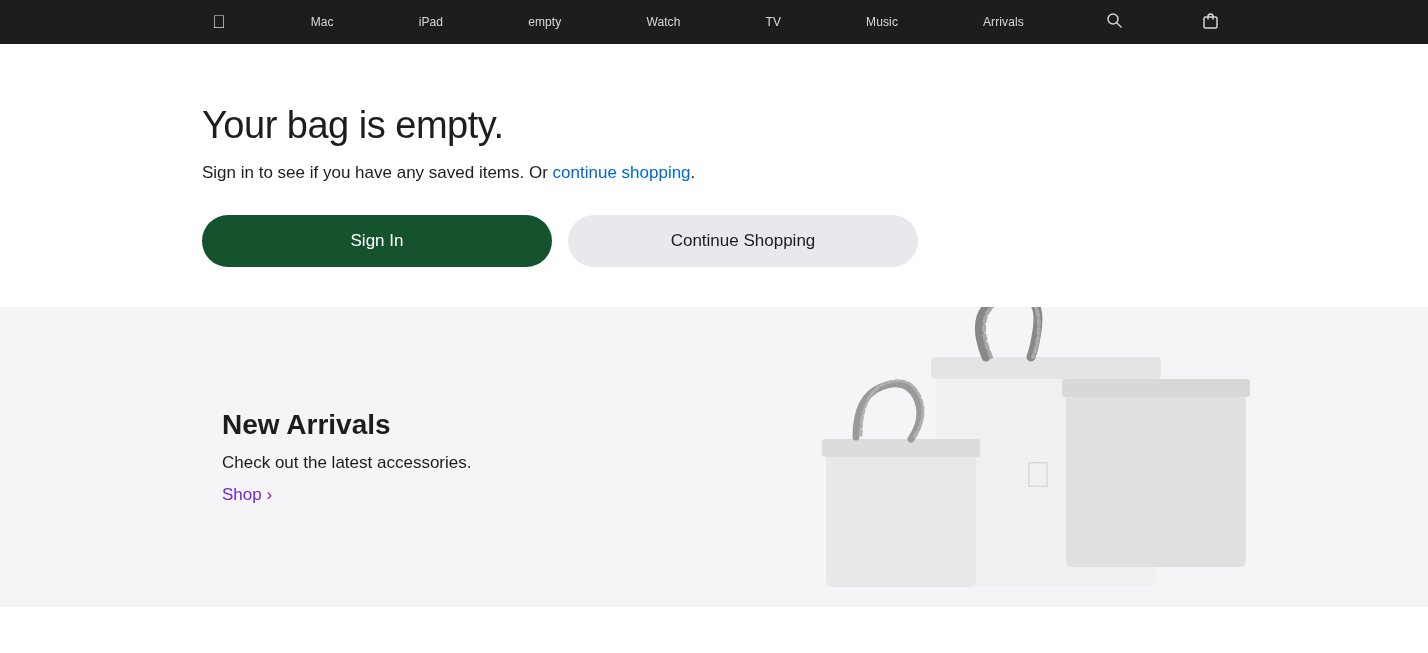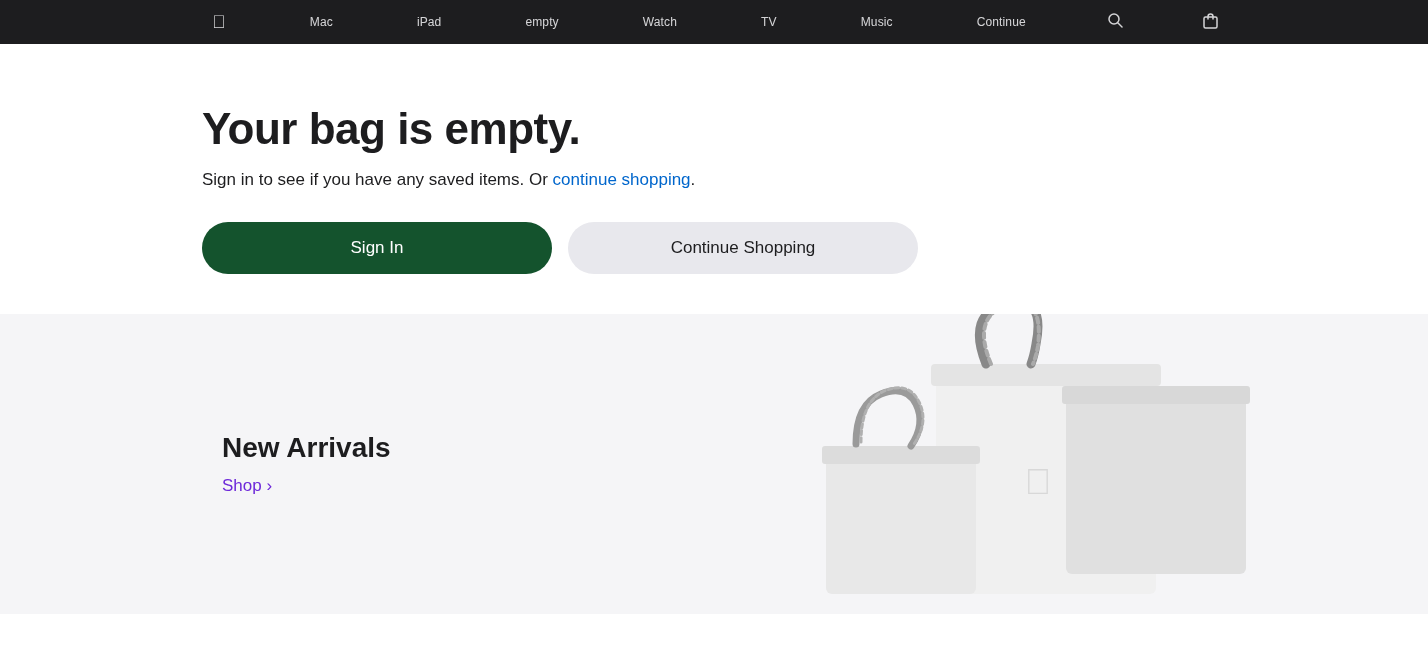--- a/index.html
+++ b/index.html
@@ -71,22 +71,22 @@
     }
 
     
     .main-content {
       padding: 60px 0 40px 0;
       max-width: 1024px;
       margin: 0 auto;
     }
 
     .bag-title {
-      font-size: 44px;
-      font-weight: 700;
+      font-size: 38px;
+      font-weight: 400;
       color: #1d1d1f;
       margin-bottom: 16px;
       letter-spacing: -0.5px;
     }
 
     .bag-subtitle {
       font-size: 17px;
       color: #1d1d1f;
       margin-bottom: 32px;
       font-weight: 400;
@@ -203,21 +203,21 @@
   <nav>
     <div class="nav-inner">
       <div class="nav-items">
         <span class="nav-item apple-logo"></span>
         <span class="nav-item">Mac</span>
         <span class="nav-item">iPad</span>
         <span class="nav-item">empty</span>
         <span class="nav-item">Watch</span>
         <span class="nav-item">TV</span>
         <span class="nav-item">Music</span>
-        <span class="nav-item">Continue</span>
+        <span class="nav-item">Arrivals</span>
         <span class="nav-icon">
           <svg width="15" height="15" viewBox="0 0 15 15" fill="none" xmlns="http://www.w3.org/2000/svg">
             <circle cx="6" cy="6" r="5" stroke="#f5f5f7" stroke-width="1.5"></circle>
             <line x1="10" y1="10" x2="14" y2="14" stroke="#f5f5f7" stroke-width="1.5" stroke-linecap="round"></line>
           </svg>
         </span>
         <span class="nav-icon">
           <svg width="15" height="17" viewBox="0 0 15 17" fill="none" xmlns="http://www.w3.org/2000/svg">
             <rect x="1" y="5" width="13" height="11" rx="1.5" stroke="#f5f5f7" stroke-width="1.5"></rect>
             <path d="M5 7V4.5a2.5 2.5 0 0 1 5 0V7" stroke="#f5f5f7" stroke-width="1.5" stroke-linecap="round"></path>
@@ -235,20 +235,21 @@
     <div class="button-row">
       <button class="btn-signin">Sign In</button>
       <button class="btn-continue">Continue Shopping</button>
     </div>
   </div>
 
   <div class="full-width-banner">
     <div class="banner-inner">
       <div class="banner-text-side">
         <h2 class="new-arrivals-title">New Arrivals</h2>
+        <p class="new-arrivals-desc">Check out the latest accessories.</p>
         <span class="new-arrivals-shop">Shop</span>
       </div>
 
       <div class="banner-visual">
         <svg width="560" height="340" viewBox="0 0 560 340" xmlns="http://www.w3.org/2000/svg">
 
           <rect x="210" y="80" width="220" height="220" rx="6" fill="#f0f0f0"></rect>
           <rect x="205" y="70" width="230" height="22" rx="4" fill="#e4e4e4"></rect>
 
           <text x="312" y="200" font-size="36" fill="#d8d8d8" text-anchor="middle" font-family="-apple-system, sans-serif"></text>

